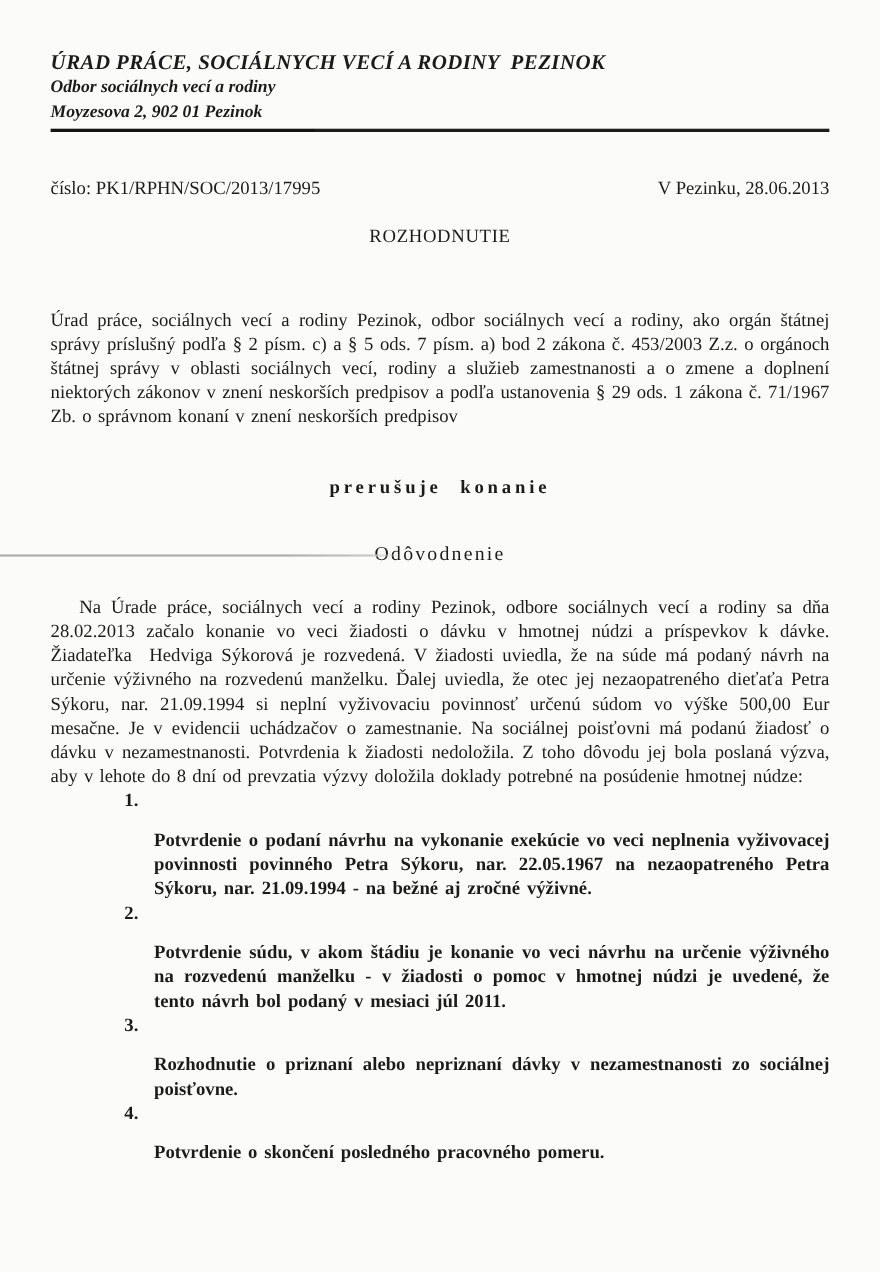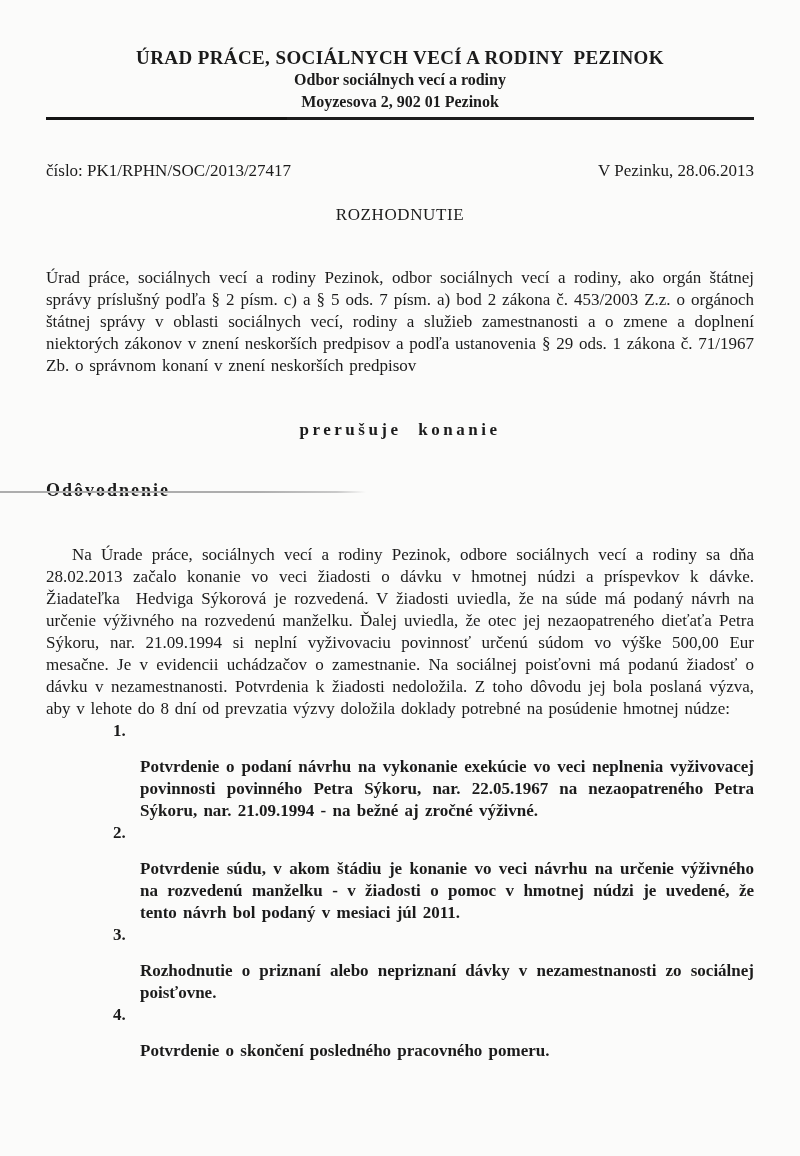--- a/index.html
+++ b/index.html
@@ -11,21 +11,21 @@
     overflow:hidden;
     position:relative;
   }
   .page{
     width:800px;height:1156px;
     padding:0 46px;
     box-sizing:border-box;
     position:relative;
   }
   
-  .letterhead{text-align:center;}
+  .letterhead{text-align:left;font-style:italic;}
   .lh1{
     margin-top:46px;
     font-size:19px;font-weight:bold;
     letter-spacing:0.4px;
     line-height:23px;
     white-space:pre-wrap;
   }
   .lh2,.lh3{
     font-size:16px;font-weight:bold;
     line-height:22px;
@@ -57,45 +57,45 @@
     letter-spacing:3.5px;
     word-spacing:9px;
     line-height:22px;
   }
   .section-heading-wrap{
     margin-top:38px;
     position:relative;
     line-height:22px;
   }
   .section-heading{
-    text-align:left;
-    font-size:18px;font-weight:bold;
+    text-align:center;
+    font-size:18px;font-weight:normal;
     letter-spacing:2px;
   }
   .faded-rule{
     position:absolute;
     left:-46px;top:12px;
     width:366px;height:2px;
     background:linear-gradient(to right,#adadad 0 70%,#c9c9c9 92%,rgba(201,201,201,0) 100%);
   }
   
   .para{
     font-size:17px;
     line-height:22px;
     text-align:justify;
     word-spacing:1.5px;
     white-space:pre-wrap;
   }
-  .intro-para{margin-top:41px;}
+  .intro-para{margin-top:54px;}
   .verdict-para{
     margin-top:36px;
     word-spacing:4.5px;
   }
   .reasoning-para{
-    margin-top:43px;
+    margin-top:27px;
     text-indent:26px;
   }
   .closing-para{
     margin-top:35px;
     text-indent:23px;
   }
   
   .doc-list{
     margin:0 0 0 67px;
     padding:0;
@@ -122,21 +122,21 @@
 <div class="page">
 
   <div class="letterhead">
     <div class="lh1">ÚRAD PRÁCE, SOCIÁLNYCH VECÍ A RODINY  PEZINOK</div>
     <div class="lh2">Odbor sociálnych vecí a rodiny</div>
     <div class="lh3">Moyzesova 2, 902 01 Pezinok</div>
   </div>
   <div class="lh-rule"></div>
 
   <div class="ref-row">
-    <span>číslo: PK1/RPHN/SOC/2013/27417</span>
+    <span>číslo: PK1/RPHN/SOC/2013/17995</span>
     <span>V Pezinku, 28.06.2013</span>
   </div>
 
   <div class="decision-title">ROZHODNUTIE</div>
 
   <div class="para intro-para">Úrad práce, sociálnych vecí a rodiny Pezinok, odbor sociálnych vecí a rodiny, ako orgán štátnej správy príslušný podľa § 2 písm. c) a § 5 ods. 7 písm. a) bod 2 zákona č. 453/2003 Z.z. o orgánoch štátnej správy v oblasti sociálnych vecí, rodiny a služieb zamestnanosti a o zmene a doplnení niektorých zákonov v znení neskorších predpisov a podľa ustanovenia § 29 ods. 1 zákona č. 71/1967 Zb. o správnom konaní v znení neskorších predpisov</div>
 
   <div class="verdict-heading">prerušuje konanie</div>
 
 

